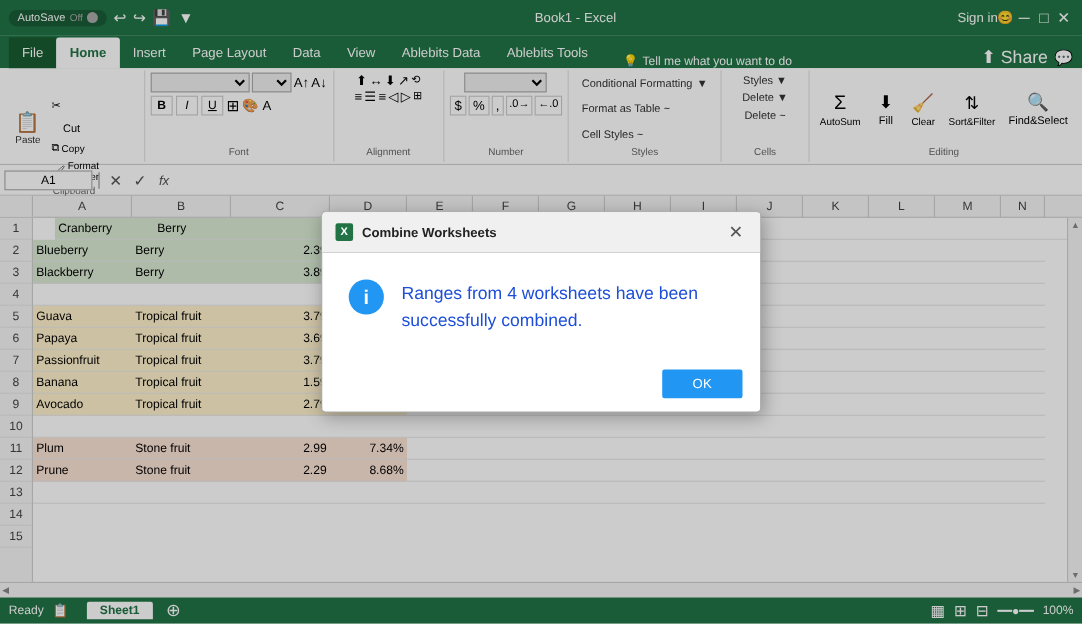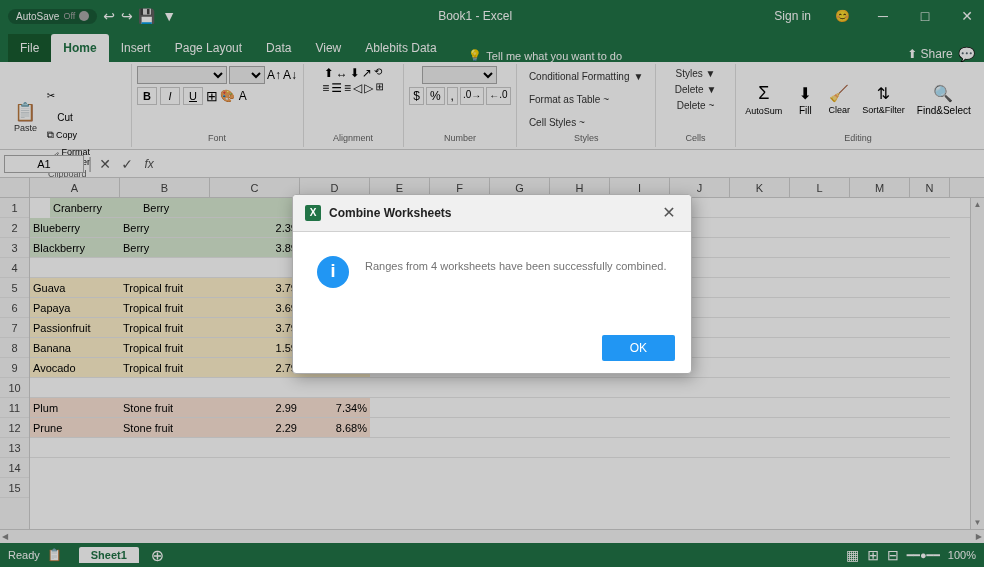--- a/index.html
+++ b/index.html
@@ -10,21 +10,21 @@
       background: #217346;
       color: white;
       height: 32px;
       display: flex;
       align-items: center;
       justify-content: space-between;
       padding: 0 8px;
     }
     .title-bar-left { display: flex; align-items: center; gap: 6px; }
     .title-bar-center { font-size: 12px; font-weight: 400; }
-    .title-bar-right { display: flex; align-items: center; gap: 24px; font-size: 12px; }
+    .title-bar-right { display: flex; align-items: center; gap: 0; font-size: 12px; }
     .autosave { background: #1a5c38; border-radius: 10px; padding: 2px 8px; font-size: 10px; display: flex; align-items: center; gap: 4px; }
     .autosave-dot { width: 10px; height: 10px; background: #aaa; border-radius: 50%; }
     .win-btn { width: 18px; height: 18px; display: flex; align-items: center; justify-content: center; font-size: 14px; cursor: pointer; }
 
     
     .ribbon-tabs {
       background: #217346;
       display: flex;
       align-items: flex-end;
       padding-left: 8px;
@@ -233,21 +233,21 @@
       flex: 1;
     }
     .dialog-info-icon {
       width: 32px; height: 32px; min-width: 32px;
       background: #2196f3;
       border-radius: 50%;
       display: flex; align-items: center; justify-content: center;
       color: white; font-size: 18px; font-weight: bold;
       margin-top: 4px;
     }
-    .dialog-message { font-size: 11px; color: #737373; line-height: 1.5; padding-top: 6px; }
+    .dialog-message { font-size: 16px; color: #1d4ed8; line-height: 1.5; padding-top: 6px; }
     .dialog-footer {
       padding: 12px 16px;
       display: flex;
       justify-content: flex-end;
     }
     .btn-ok {
       background: #2196f3;
       color: white;
       border: none;
       padding: 6px 28px;
@@ -317,26 +317,27 @@
 </div>
 
 <div class="ribbon-tabs">
   <div class="ribbon-tab" style="background:#185c30;color:white;">File</div>
   <div class="ribbon-tab active">Home</div>
   <div class="ribbon-tab">Insert</div>
   <div class="ribbon-tab">Page Layout</div>
   <div class="ribbon-tab">Data</div>
   <div class="ribbon-tab">View</div>
   <div class="ribbon-tab">Ablebits Data</div>
+  <div class="ribbon-tab">Ablebits Tools</div>
   <div class="ribbon-tell-me">
     <span>💡</span>
     <span>Tell me what you want to do</span>
   </div>
   <div style="margin-left:auto;display:flex;align-items:center;gap:6px;padding-right:8px;">
-    <span style="color:white;font-size:12px;cursor:pointer;">⬆ Share</span>
+    <span style="color:white;font-size:16px;cursor:pointer;">⬆ Share</span>
     <span style="color:white;font-size:14px;cursor:pointer;">💬</span>
   </div>
 </div>
 
 <div class="ribbon">
 
   <div class="ribbon-group">
     <div class="ribbon-group-content">
       <div class="ribbon-btn">
         <span class="ribbon-btn-icon">📋</span>

